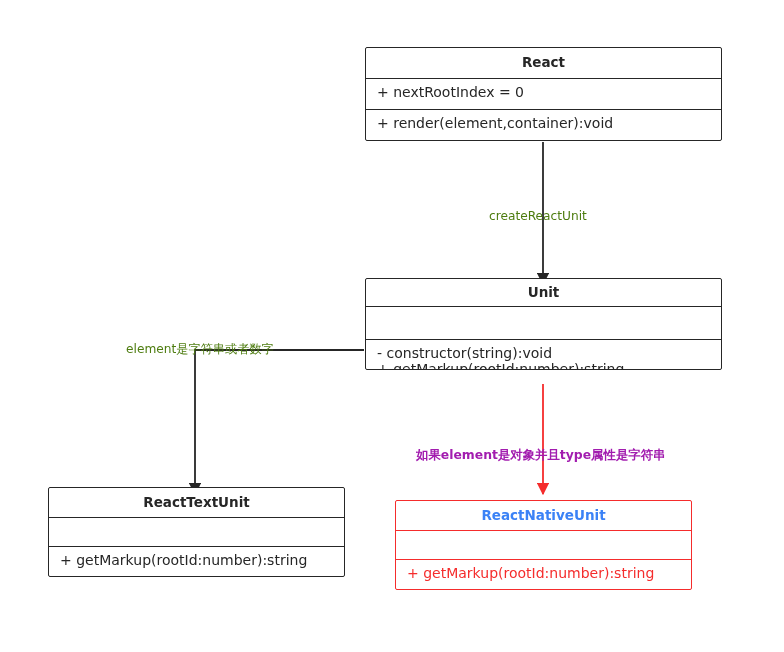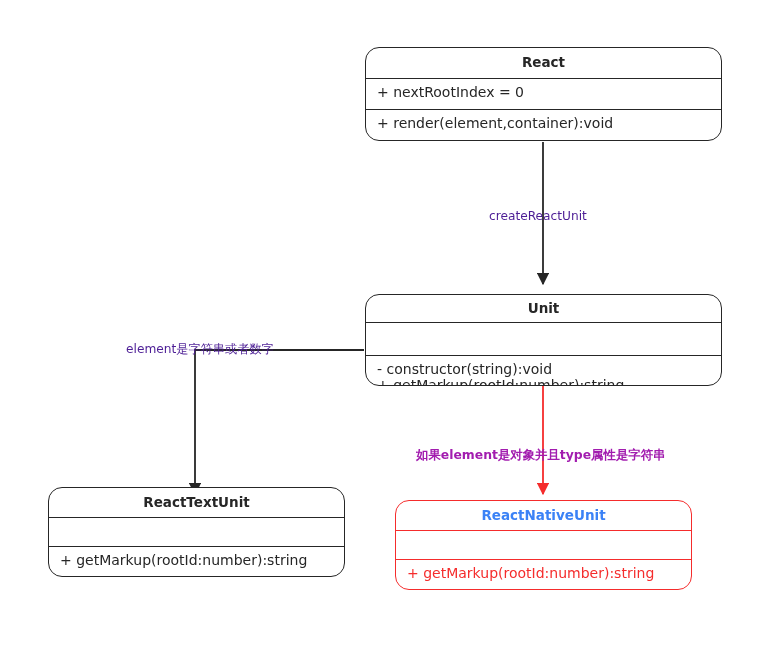--- a/index.html
+++ b/index.html
@@ -18,21 +18,21 @@
     position: absolute;
     left: 0;
     top: 0;
     width: 784px;
     height: 652px;
   }
   .uml-box {
     position: absolute;
     box-sizing: border-box;
     border: 1.6px solid #262626;
-    border-radius: 14px;
+    border-radius: 2px;
     background: #ffffff;
     overflow: hidden;
   }
   .uml-box.red {
     border-color: #f52c2c;
   }
   .uml-section {
     box-sizing: border-box;
     border-bottom: 1.6px solid #262626;
   }
@@ -65,21 +65,21 @@
   .uml-box.red .uml-row {
     color: #f52c2c;
   }
   .uml-section-body {
     padding-top: 5px;
     padding-bottom: 5px;
   }
   .edge-label {
     position: absolute;
     font-size: 12.2px;
-    color: #4c1d95;
+    color: #4d7c0f;
     white-space: nowrap;
     line-height: 1;
   }
   .edge-label.red {
     color: #a21caf;
     font-weight: bold;
     font-size: 12.4px;
   }
 </style>
 </head>
@@ -109,21 +109,21 @@
   <div class="uml-section uml-section-body" style="height:31px;">
     <div class="uml-row">+ nextRootIndex = 0</div>
   </div>
   <div class="uml-section uml-section-body last" style="height:30px;">
     <div class="uml-row">+ render(element,container):void</div>
   </div>
 </div>
 
 <div class="edge-label" style="left:489px; top:210px;">createReactUnit</div>
 
-<div class="uml-box" style="left:365px; top:294px; width:357px; height:92px;">
+<div class="uml-box" style="left:365px; top:278px; width:357px; height:92px;">
   <div class="uml-section uml-title" style="height:28px;">
     <span>Unit</span>
   </div>
   <div class="uml-section uml-section-body" style="height:33px;">
   </div>
   <div class="uml-section uml-section-body last" style="height:31px;">
     <div class="uml-row">- constructor(string):void</div>
     <div class="uml-row">+ getMarkup(rootId:number):string</div>
   </div>
 </div>

